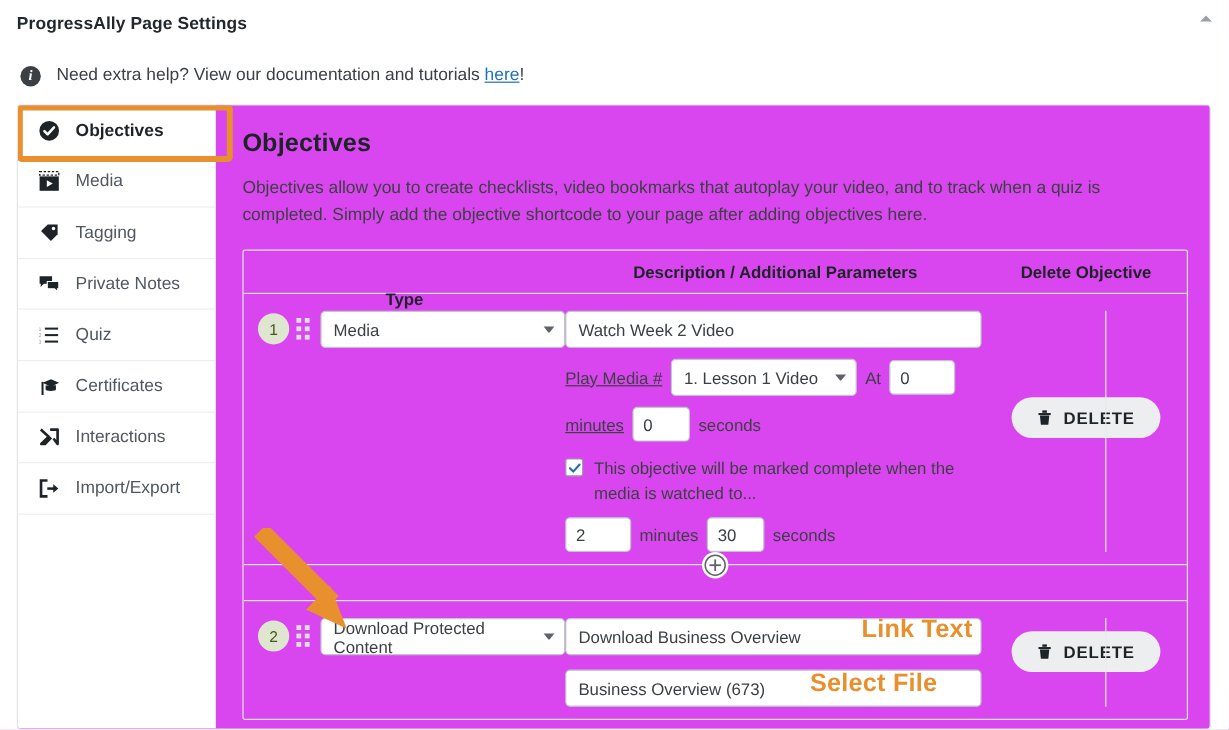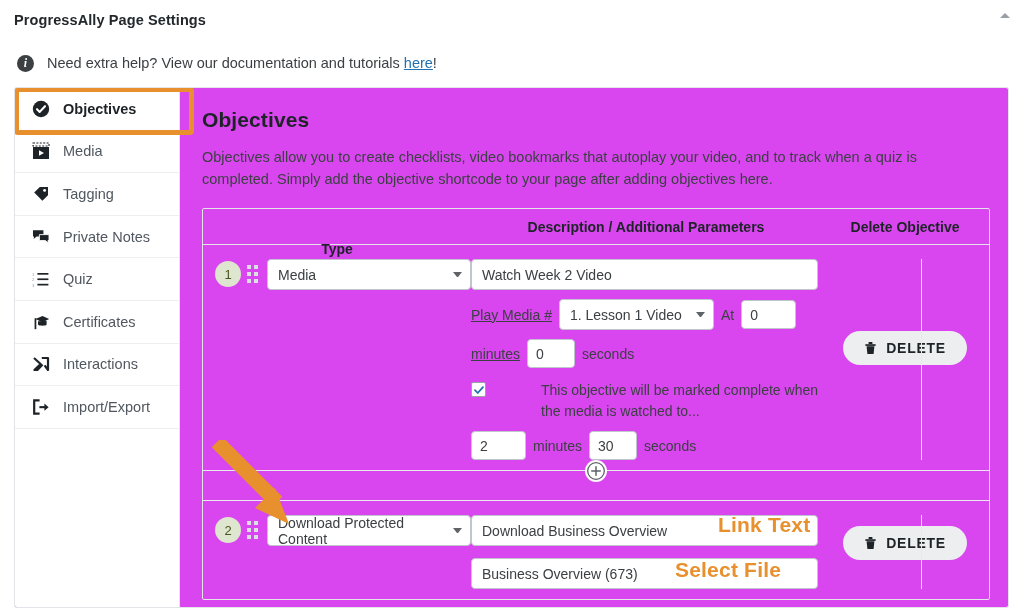--- a/index.html
+++ b/index.html
@@ -193,21 +193,21 @@
     display: flex; align-items: center;
     padding: 0 8px;
     font-size: 14px; color: #3c4043;
   }
   .num-wide { width: 55px; }
 
   .inline { display: flex; align-items: center; margin-top: 9px; }
   .inline-lbl { font-size: 14px; color: #3c4043; margin: 0 7px; }
   .inline-lbl.first { margin-left: 0; text-decoration: underline; }
 
-  .checkrow { display: flex; align-items: flex-start; margin-top: 12px; width: 350px; gap: 46px; }
+  .checkrow { display: flex; align-items: flex-start; margin-top: 12px; width: 350px; }
   .checkbox {
     width: 15px; height: 15px; flex: 0 0 15px;
     border: 1px solid #9aa0a6; border-radius: 2px;
     background: #fff; margin-top: 2px;
     display: flex; align-items: center; justify-content: center;
     cursor: pointer;
   }
   .checkbox svg { display: block; }
   .check-label {
     margin-left: 9px; font-size: 14px; color: #3c4043; line-height: 1.5;

